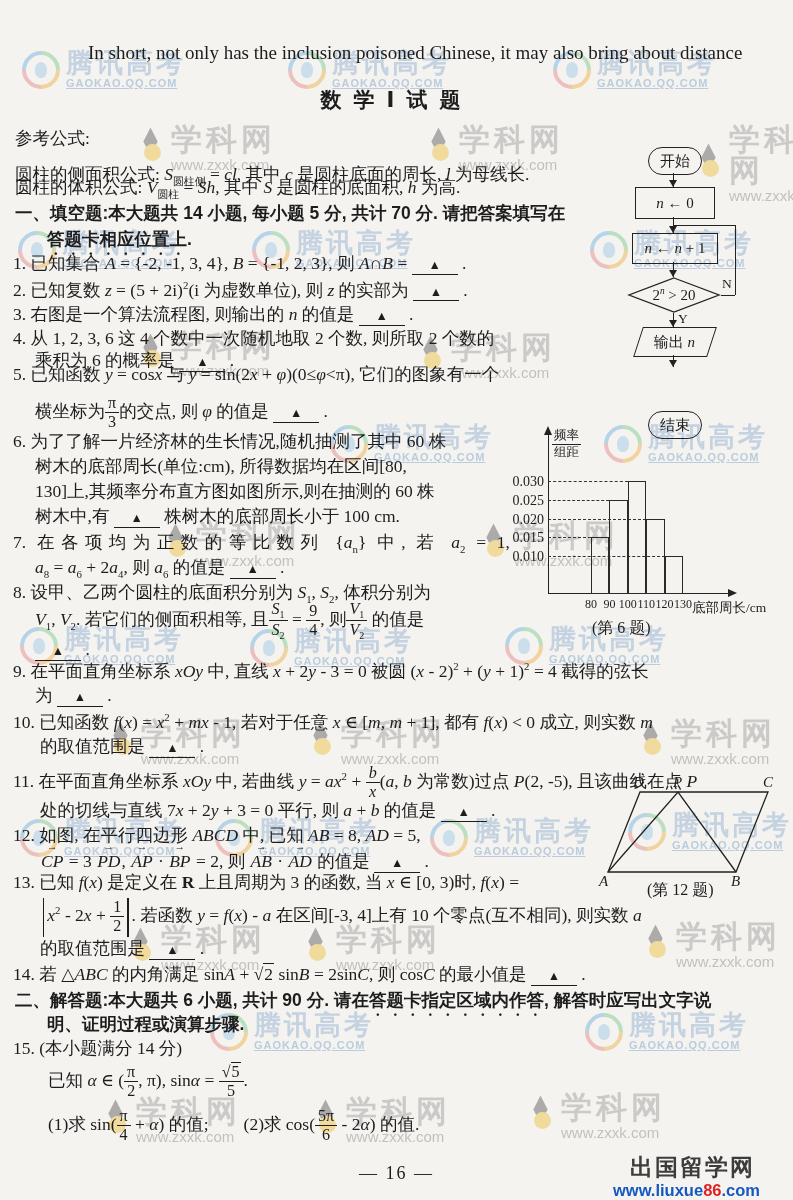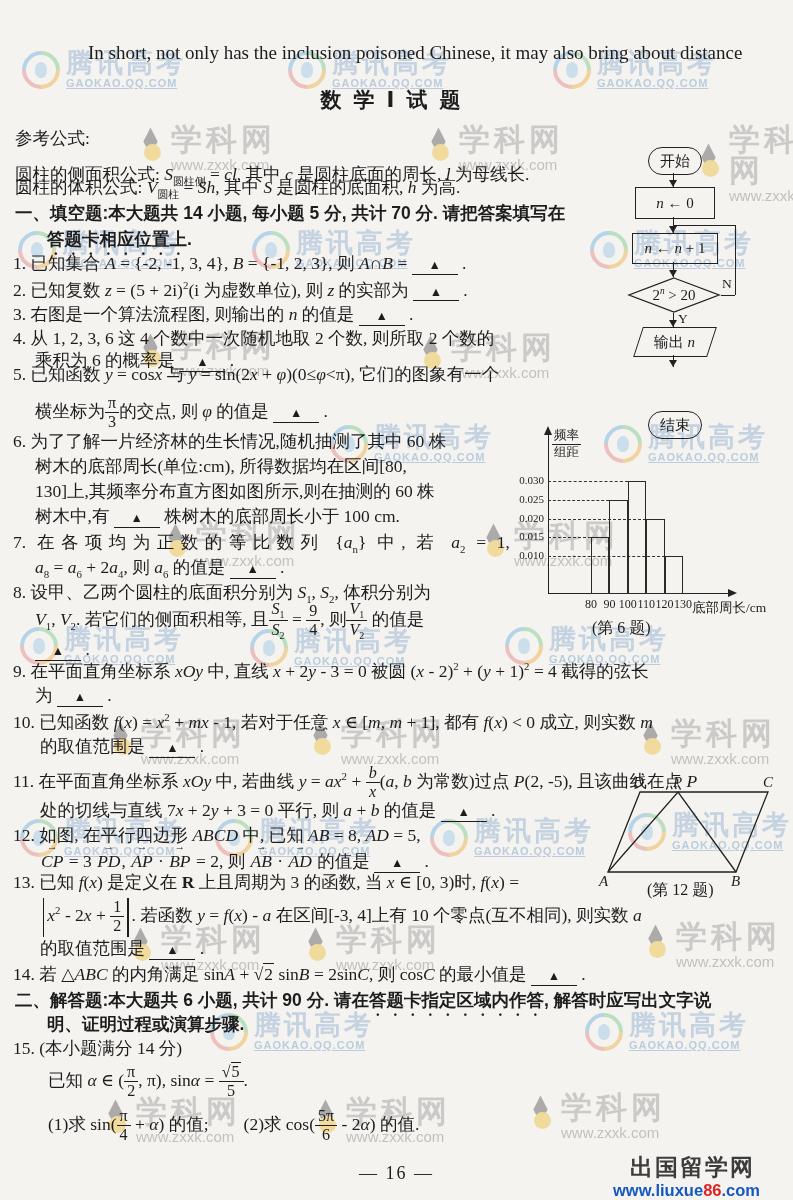--- a/index.html
+++ b/index.html
@@ -43,21 +43,21 @@
   .fc-hline{position:absolute;height:1.3px;background:#222;}
   .fc-arr{position:absolute;width:0;height:0;border-left:4px solid transparent;
           border-right:4px solid transparent;border-top:7px solid #222;}
   .fc-lab{position:absolute;font-size:13.5px;}
   .fc-cap{position:absolute;font-size:16px;width:185px;text-align:center;}
   
   #hist{position:absolute;left:500px;top:424px;width:293px;height:235px;z-index:2;font-size:12px;}
   .hx-axis{position:absolute;background:#222;}
   .hx-bar{position:absolute;border:1.2px solid #2a2a2a;background:transparent;}
   .hx-grid{position:absolute;border-top:1.5px dashed #333;height:0;}
-  .hx-yt{position:absolute;width:34px;text-align:right;font-size:11px;}
+  .hx-yt{position:absolute;width:34px;text-align:right;font-size:14px;}
   .hx-xt{position:absolute;width:30px;text-align:center;font-size:12px;}
   .hx-arrR{position:absolute;width:0;height:0;border-top:4.5px solid transparent;
            border-bottom:4.5px solid transparent;border-left:9px solid #222;}
   .hx-arrU{position:absolute;width:0;height:0;border-left:4.5px solid transparent;
            border-right:4.5px solid transparent;border-bottom:9px solid #222;}
   .hx-ylab{position:absolute;text-align:center;font-size:12.5px;line-height:1.25;}
   .hx-ylab .t{display:block;border-bottom:1.1px solid #222;padding:0 2px;}
   .hx-ylab .b{display:block;padding:0 2px;}
   .hx-xlab{position:absolute;font-size:13.5px;}
   .hx-cap{position:absolute;font-size:16px;}

